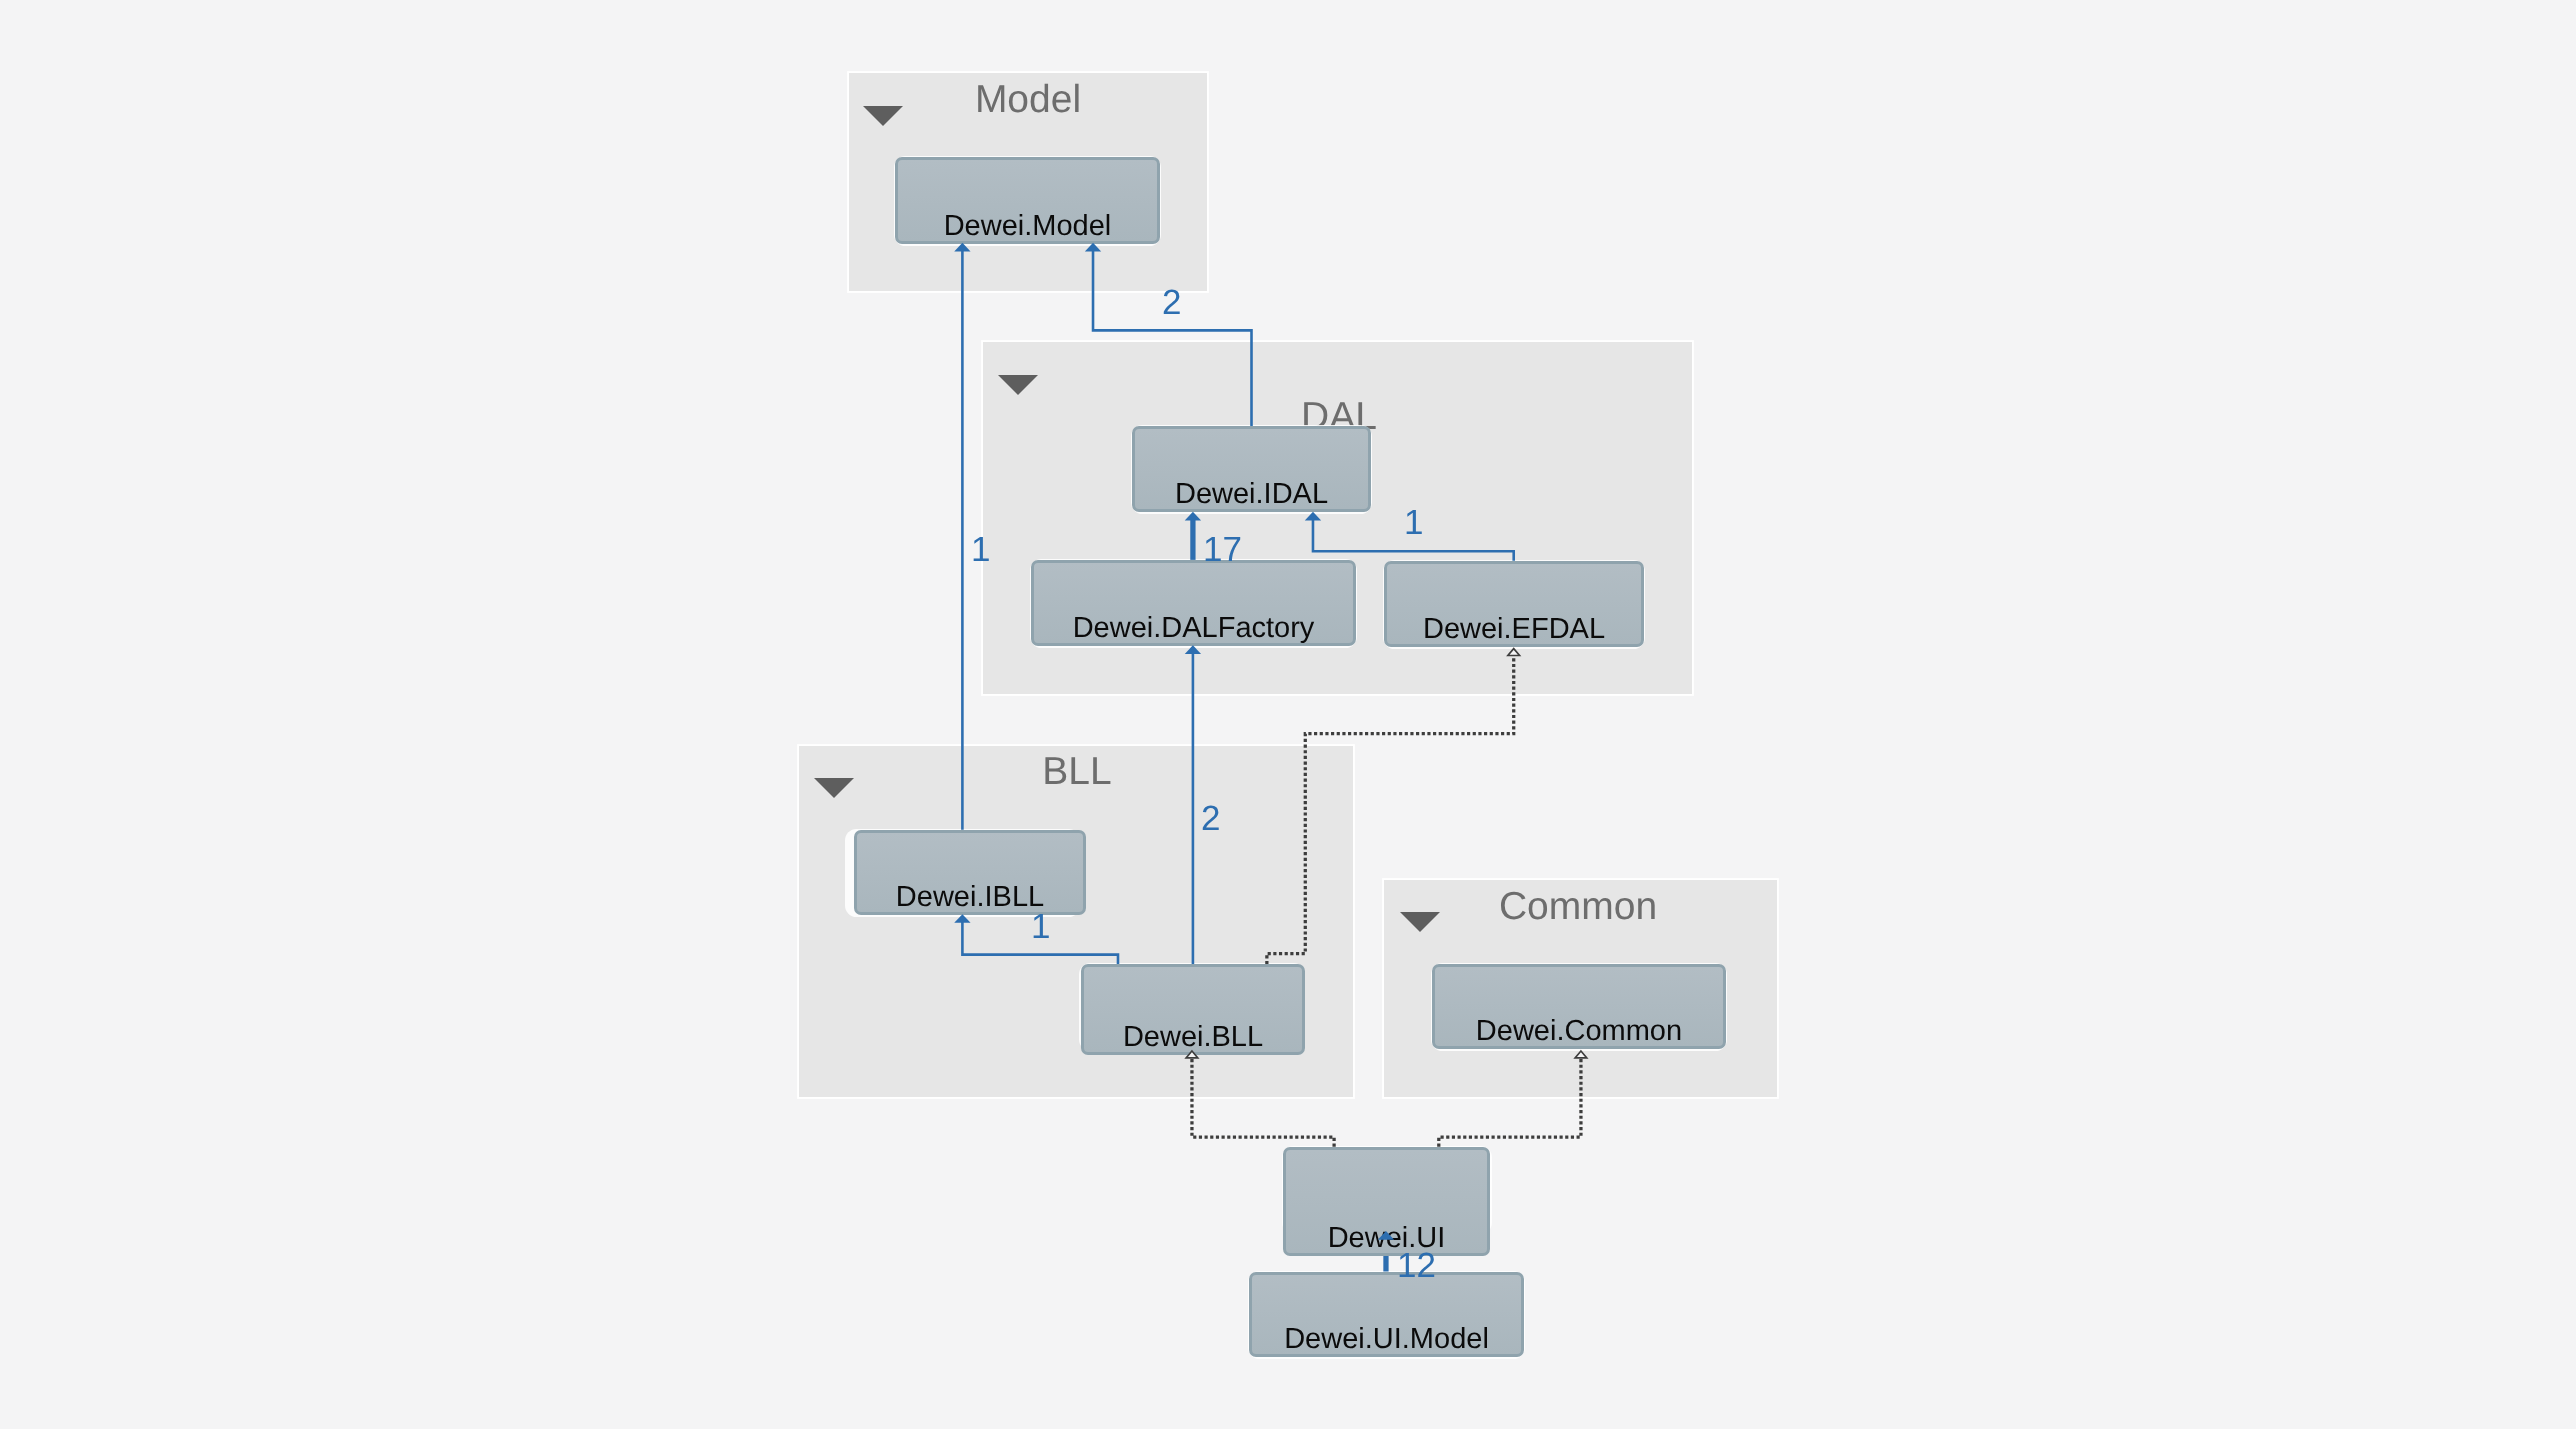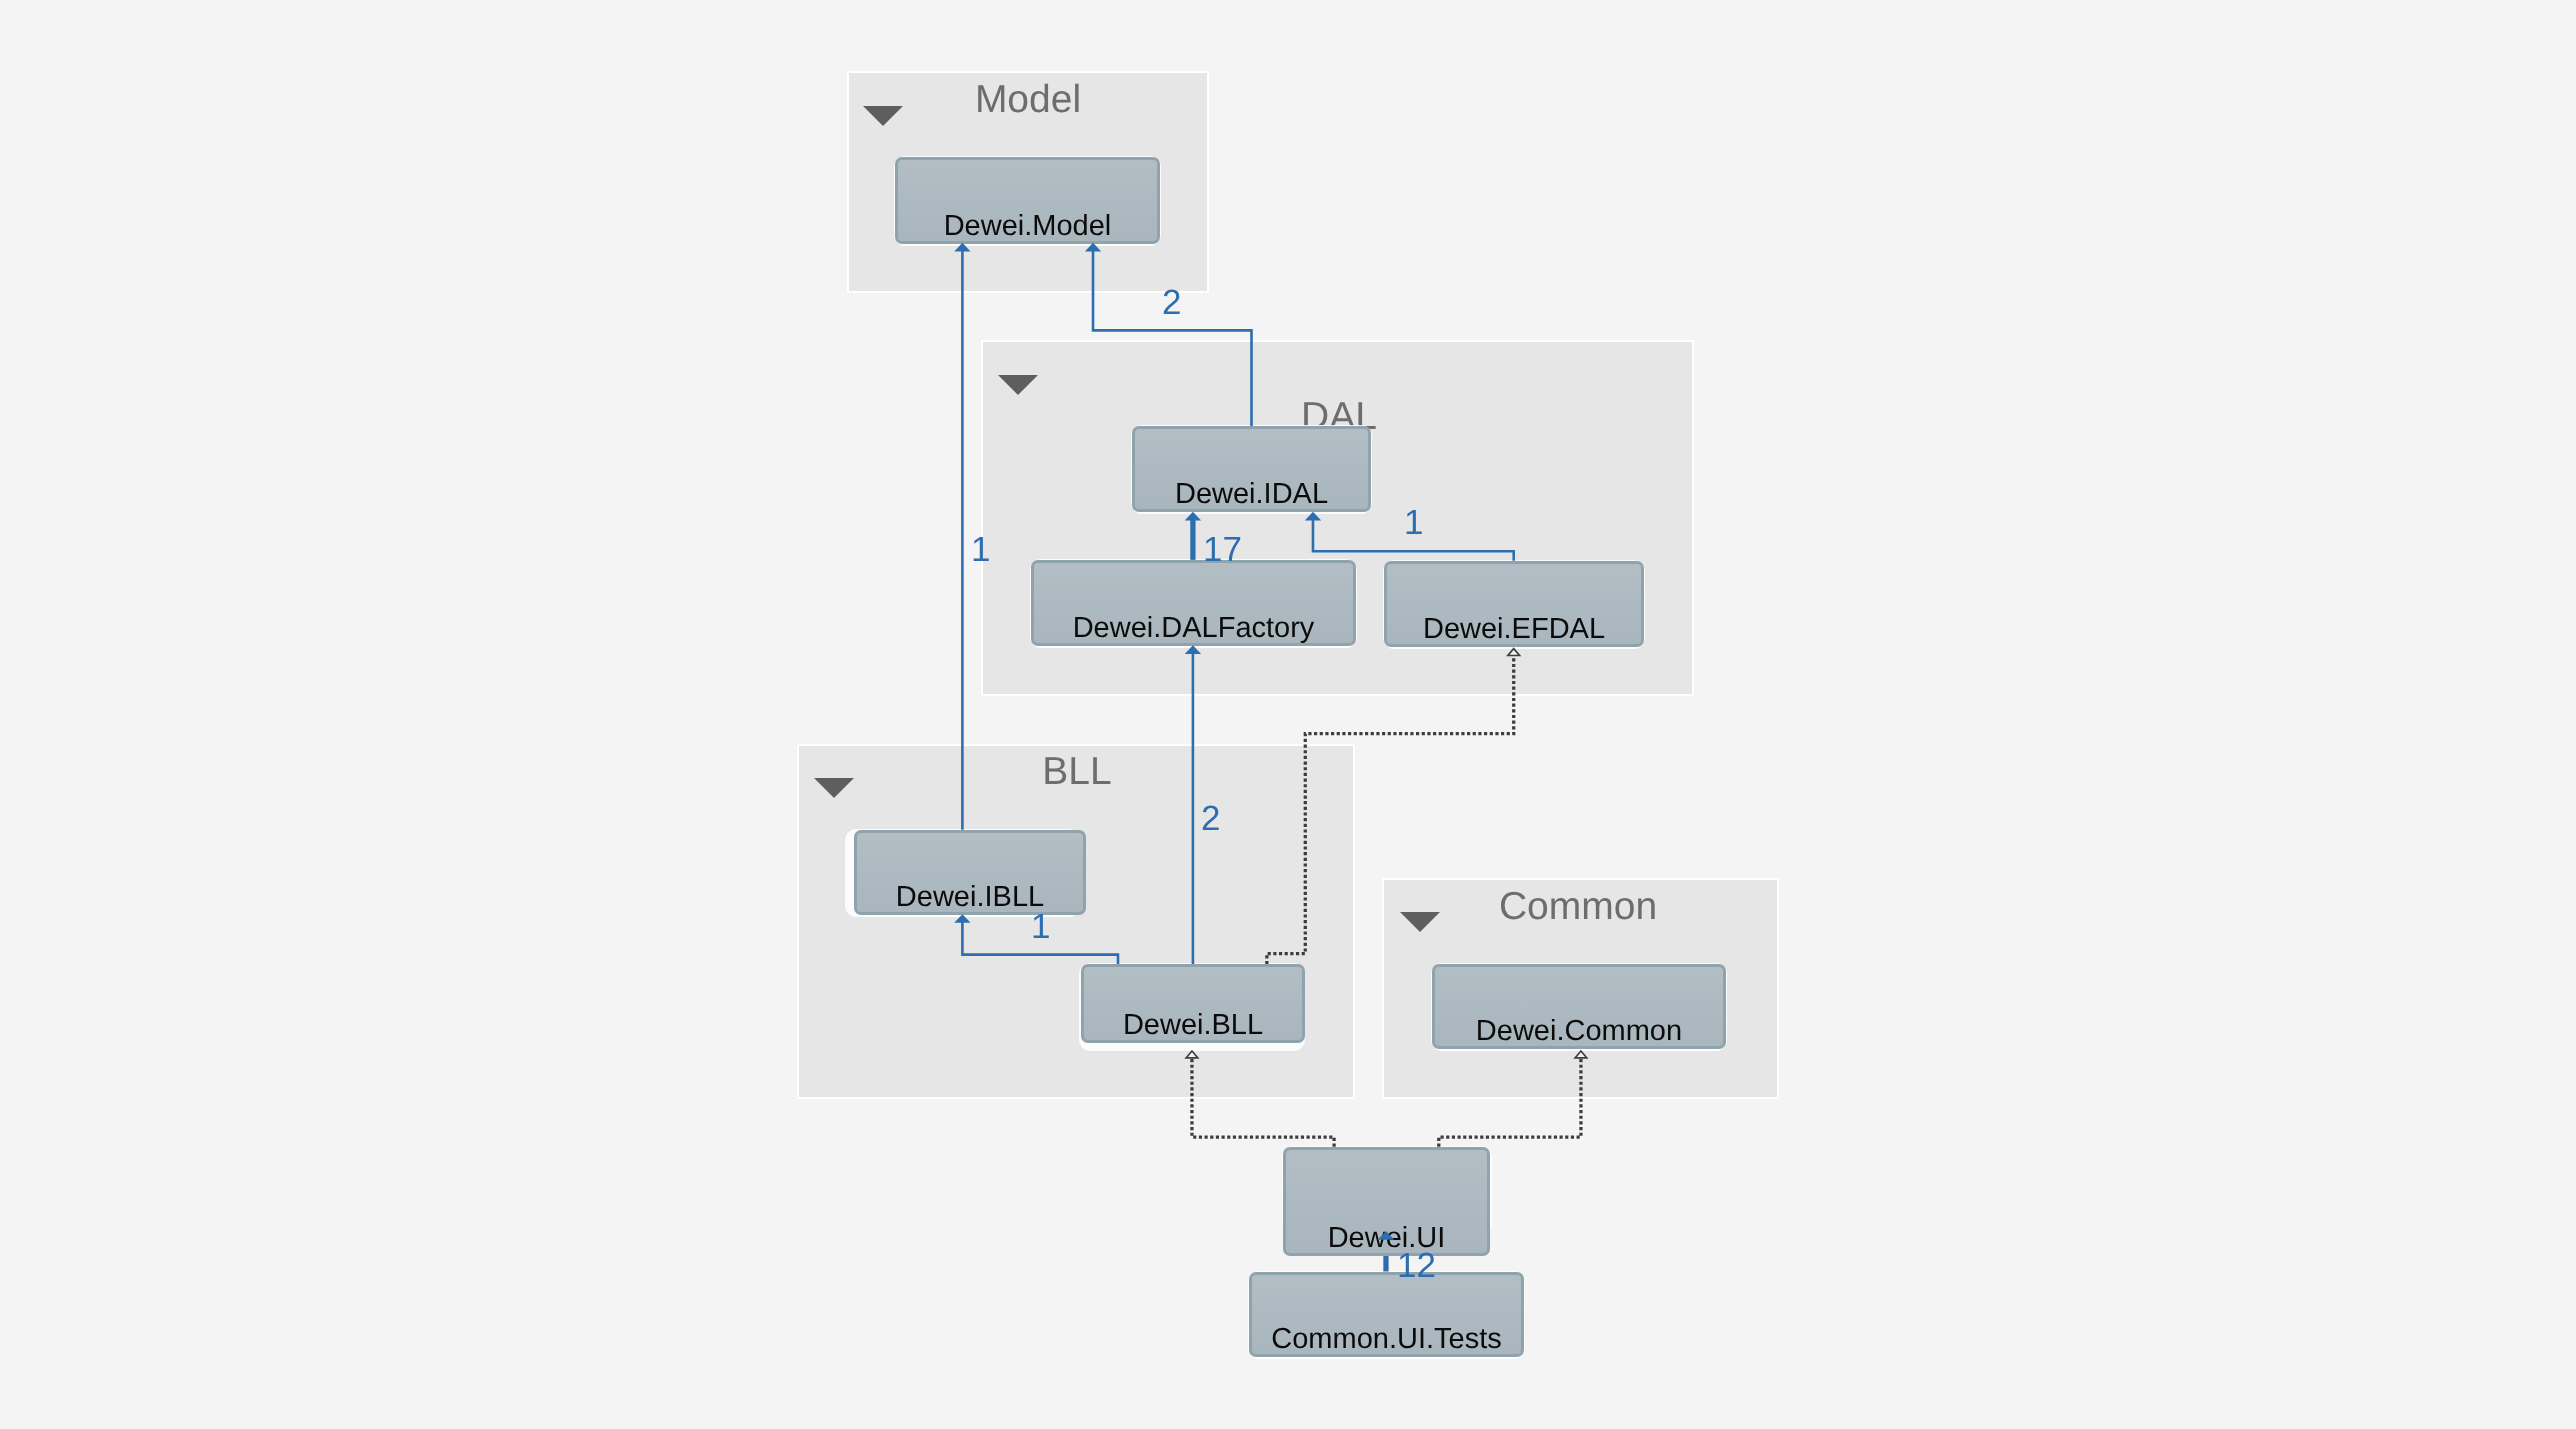--- a/index.html
+++ b/index.html
@@ -83,31 +83,31 @@
       </div>
       <div class="node" style="left: 1031px; top: 560px; width: 325px; height: 86px; background: linear-gradient(rgb(178, 189, 196) 0%, rgb(169, 182, 189) 100%); border-color: rgb(143, 163, 173); color: rgb(11, 11, 11);">
         <span>Dewei.DALFactory</span>
       </div>
       <div class="node" style="left: 1384px; top: 561px; width: 260px; height: 86px; background: linear-gradient(rgb(178, 189, 196) 0%, rgb(169, 182, 189) 100%); border-color: rgb(143, 163, 173); color: rgb(11, 11, 11);">
         <span>Dewei.EFDAL</span>
       </div>
       <div class="node" style="left: 846px; top: 830px; width: 232px; height: 85px; background: linear-gradient(rgb(178, 189, 196) 0%, rgb(169, 182, 189) 100%); border-color: rgb(143, 163, 173); color: rgb(11, 11, 11); margin-left: 8px;">
         <span>Dewei.IBLL</span>
       </div>
-      <div class="node" style="left: 1081px; top: 964px; width: 224px; height: 79px; background: linear-gradient(rgb(178, 189, 196) 0%, rgb(169, 182, 189) 100%); border-color: rgb(143, 163, 173); color: rgb(11, 11, 11);">
+      <div class="node" style="left: 1081px; top: 964px; width: 224px; height: 91px; background: linear-gradient(rgb(178, 189, 196) 0%, rgb(169, 182, 189) 100%); border-color: rgb(143, 163, 173); color: rgb(11, 11, 11);">
         <span>Dewei.BLL</span>
       </div>
       <div class="node" style="left: 1432px; top: 964px; width: 294px; height: 85px; background: linear-gradient(rgb(178, 189, 196) 0%, rgb(169, 182, 189) 100%); border-color: rgb(143, 163, 173); color: rgb(11, 11, 11);">
         <span>Dewei.Common</span>
       </div>
       <div class="node" style="left: 1283px; top: 1147px; width: 207px; height: 109px; background: linear-gradient(rgb(178, 189, 196) 0%, rgb(169, 182, 189) 100%); border-color: rgb(143, 163, 173); color: rgb(11, 11, 11);">
         <span>Dewei.UI</span>
       </div>
       <div class="node" style="left: 1249px; top: 1272px; width: 275px; height: 85px; background: linear-gradient(rgb(178, 189, 196) 0%, rgb(169, 182, 189) 100%); border-color: rgb(143, 163, 173); color: rgb(11, 11, 11);">
-        <span>Common.UI.Tests</span>
+        <span>Dewei.UI.Model</span>
       </div>
     </div>
   <svg class="layer" id="heads-layer" viewBox="0 0 2682 1488" preserveAspectRatio="none">
       <polygon points="1002,252.9 1010.5,261.9 993.5,261.9" fill="#2d6eb0"></polygon>
       <polygon points="1138,252.9 1146.5,261.9 1129.5,261.9" fill="#2d6eb0"></polygon>
       <polygon points="1242,532.9 1250.5,541.9 1233.5,541.9" fill="#2d6eb0"></polygon>
       <polygon points="1367,532.9 1375.5,541.9 1358.5,541.9" fill="#2d6eb0"></polygon>
       <polygon points="1002,951.9 1010.5,960.9 993.5,960.9" fill="#2d6eb0"></polygon>
       <polygon points="1242,671.9 1250.5,680.9 1233.5,680.9" fill="#2d6eb0"></polygon>
       <polygon points="1443,1281.9 1451.5,1290.9 1434.5,1290.9" fill="#2d6eb0"></polygon>

